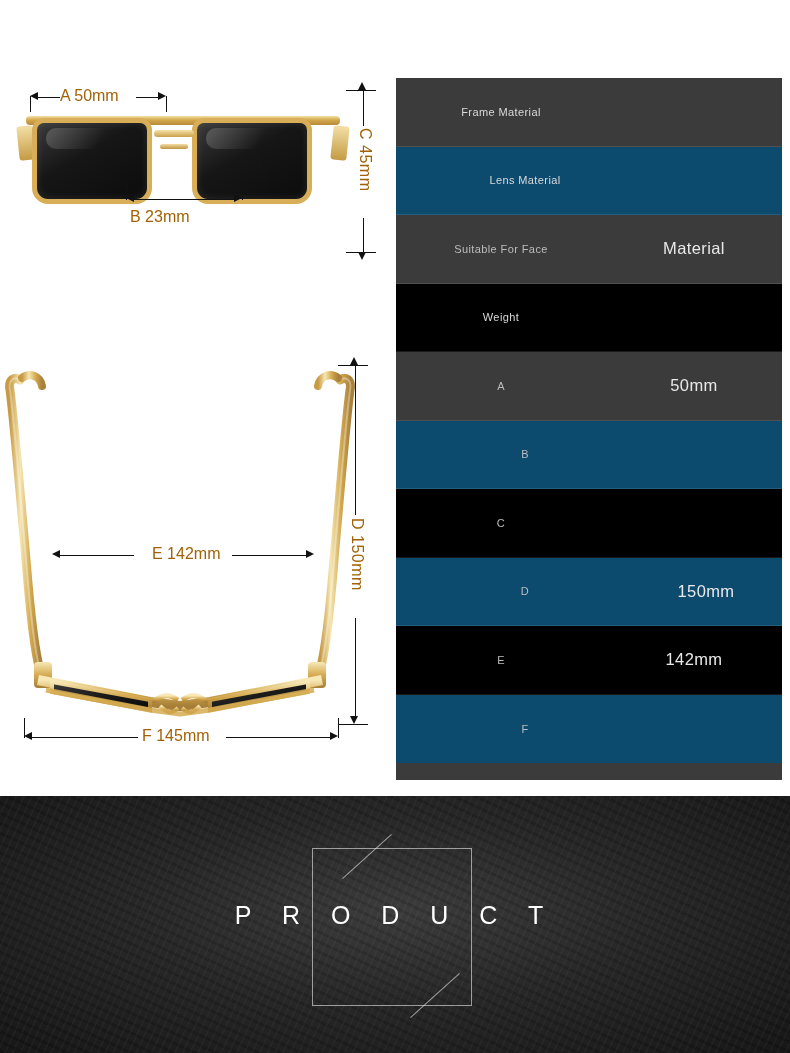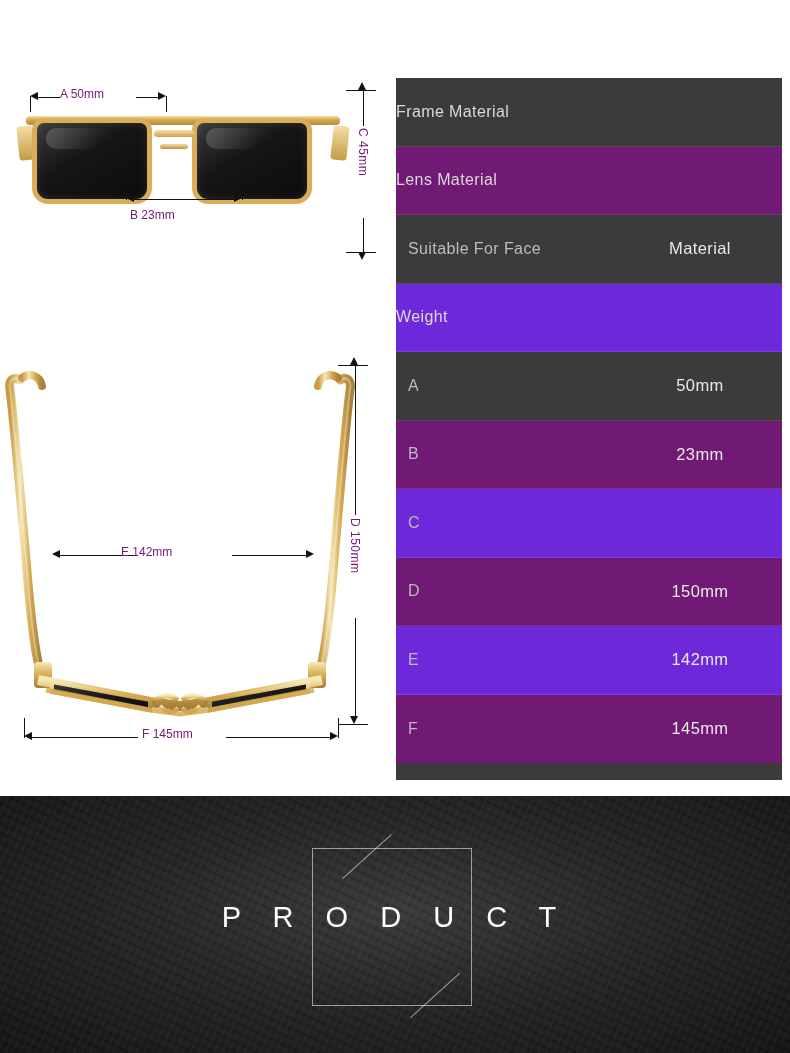--- a/index.html
+++ b/index.html
@@ -66,21 +66,21 @@
   
   .dim { position:absolute; }
   .dim-line-h { position:absolute; height:0; border-top:1.4px solid #111; }
   .dim-line-v { position:absolute; width:0; border-left:1.4px solid #111; }
   .arrow { position:absolute; width:0; height:0; }
   .arrow-l { border-top:4.5px solid transparent; border-bottom:4.5px solid transparent; border-right:8px solid #111; }
   .arrow-r { border-top:4.5px solid transparent; border-bottom:4.5px solid transparent; border-left:8px solid #111; }
   .arrow-u { border-left:4.5px solid transparent; border-right:4.5px solid transparent; border-bottom:8px solid #111; }
   .arrow-d { border-left:4.5px solid transparent; border-right:4.5px solid transparent; border-top:8px solid #111; }
   .dim-label {
-    position:absolute; font-size:12px; color:#701a75; white-space:nowrap;
+    position:absolute; font-size:16px; color:#a16207; white-space:nowrap;
     font-family:"Liberation Sans", sans-serif;
   }
   .dim-label.vert {
     writing-mode: vertical-rl; text-orientation: mixed; letter-spacing:0.5px;
   }
   .tick { position:absolute; width:0; border-left:1.2px solid #111; }
   .tick-h { position:absolute; height:0; border-top:1.2px solid #111; }
 
   
   .top-view { position:absolute; left:0px; top:350px; width:396px; height:430px; }
@@ -90,30 +90,30 @@
   
   .spec-table {
     position:absolute; left:396px; top:78px; width:386px; height:702px;
     background:#3b3b3b;
   }
   .spec-row {
     display:flex; align-items:center; height:68.5px;
     border-bottom:1px solid rgba(255,255,255,0.10);
   }
   .spec-row:last-child { border-bottom:none; }
-  .spec-row.alt { background:#701a75; }
-  .spec-row.dark { background:#6d28d9; }
+  .spec-row.alt { background:#0c4a6e;padding-left:24px; }
+  .spec-row.dark { background:#000000; }
   .spec-key {
-    flex: 0 0 210px; text-align:left; color:#d9d9d9; font-size:16px;
+    flex: 0 0 210px; text-align:center; color:#d9d9d9; font-size:11px;
     letter-spacing:0.4px;
   }
   .spec-val {
     flex:1; text-align:center; color:#e8e8e8; font-size:16.5px; letter-spacing:0.4px;
   }
-  .spec-key.muted { color:#bcbcbc;margin-left:12px; }
+  .spec-key.muted { color:#bcbcbc; }
 
   
   .banner {
     position:absolute; left:0; top:796px; width:790px; height:257px;
     background:
       radial-gradient(ellipse at 50% 45%, #3a3a3a 0%, #262626 45%, #151515 100%);
     overflow:hidden;
   }
   .banner::before {
     content:"";
@@ -128,21 +128,21 @@
     border:1.6px solid rgba(255,255,255,0.55);
   }
   .slash {
     position:absolute; height:0; border-top:1.5px solid rgba(255,255,255,0.55);
     transform-origin:center;
   }
   .slash.tl { left:334px; top:856px; width:66px; transform: rotate(-42deg); }
   .slash.br { left:402px; top:995px; width:66px; transform: rotate(-42deg); }
 
   .banner-text { position:absolute; left:0; width:790px; text-align:center; color:#fff; }
-  .banner-text.l1 { top:901px; font-size:29px; letter-spacing:12px; font-weight:400; }
+  .banner-text.l1 { top:901px; font-size:25px; letter-spacing:12px; font-weight:400; }
   .banner-text.l2 { top:931px; font-size:25px; letter-spacing:12px; font-weight:400; }
 </style>
 </head>
 <body>
 
 <div class="page">
 
   <div class="spec-area">
 
     <div class="diagrams">
@@ -250,21 +250,21 @@
           <div class="dim-label vert" style="left:348px; top:168px;">D  150mm</div>
           <div class="dim-line-v" style="left:354.5px; top:268px; height:98px;"></div>
           <div class="arrow arrow-d" style="left:350px; top:366px;"></div>
           <div class="tick-h" style="left:338px; top:15px; width:30px;"></div>
           <div class="tick-h" style="left:338px; top:374px; width:30px;"></div>
         </div>
 
         <div class="dim">
           <div class="arrow arrow-l" style="left:52px; top:200px;"></div>
           <div class="dim-line-h" style="left:60px; top:204.5px; width:74px;"></div>
-          <div class="dim-label" style="left:121px; top:195px;">E  142mm</div>
+          <div class="dim-label" style="left:152px; top:195px;">E  142mm</div>
           <div class="dim-line-h" style="left:232px; top:204.5px; width:74px;"></div>
           <div class="arrow arrow-r" style="left:306px; top:200px;"></div>
         </div>
 
         <div class="dim">
           <div class="arrow arrow-l" style="left:24px; top:382px;"></div>
           <div class="dim-line-h" style="left:32px; top:386.5px; width:106px;"></div>
           <div class="dim-label" style="left:142px; top:377px;">F  145mm</div>
           <div class="dim-line-h" style="left:226px; top:386.5px; width:104px;"></div>
           <div class="arrow arrow-r" style="left:330px; top:382px;"></div>
@@ -294,40 +294,38 @@
         <div class="spec-key">Weight</div>
       </div>
 
       <div class="spec-row">
         <div class="spec-key muted">A</div>
         <div class="spec-val">50mm</div>
       </div>
 
       <div class="spec-row alt">
         <div class="spec-key muted">B</div>
-        <div class="spec-val">23mm</div>
       </div>
 
       <div class="spec-row dark">
         <div class="spec-key muted">C</div>
       </div>
 
       <div class="spec-row alt">
         <div class="spec-key muted">D</div>
         <div class="spec-val">150mm</div>
       </div>
 
       <div class="spec-row dark">
         <div class="spec-key muted">E</div>
         <div class="spec-val">142mm</div>
       </div>
 
       <div class="spec-row alt">
         <div class="spec-key muted">F</div>
-        <div class="spec-val">145mm</div>
       </div>
 
     </div>
   </div>
 
   <div class="banner"></div>
   <div class="banner-frame"></div>
   <div class="slash tl"></div>
   <div class="slash br"></div>
   <div class="banner-text l1">P R O D U C T</div>

